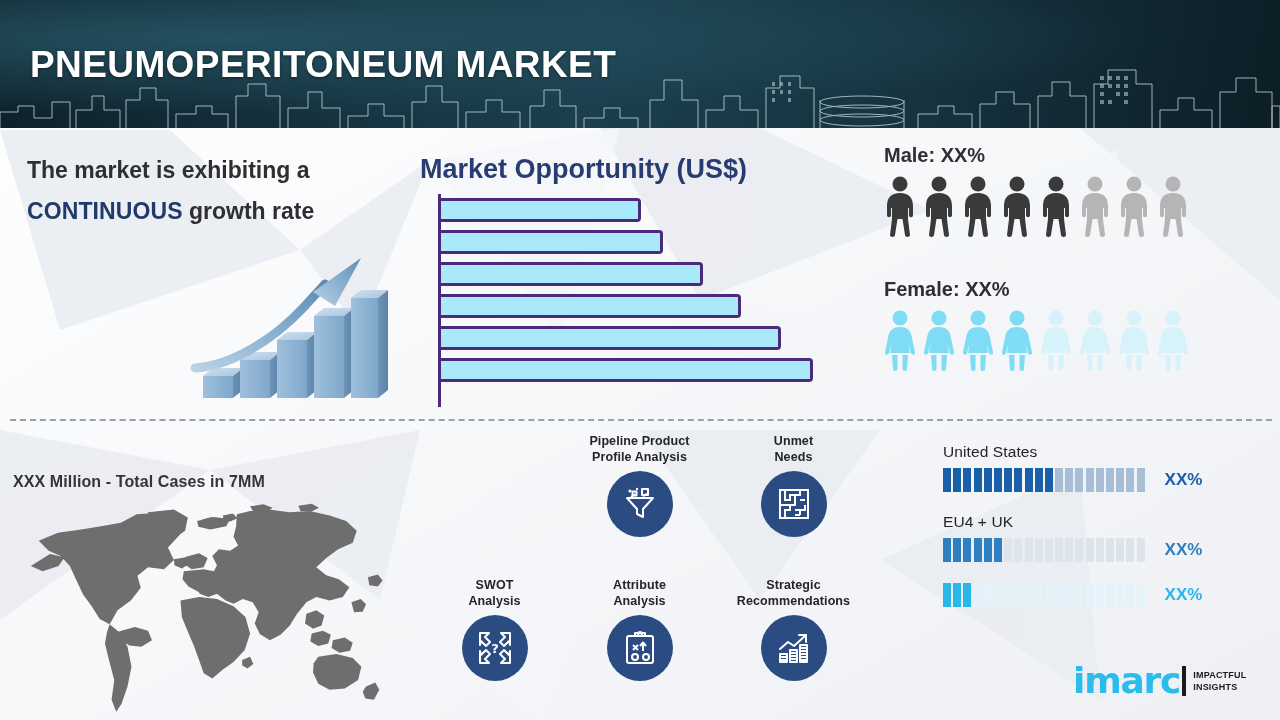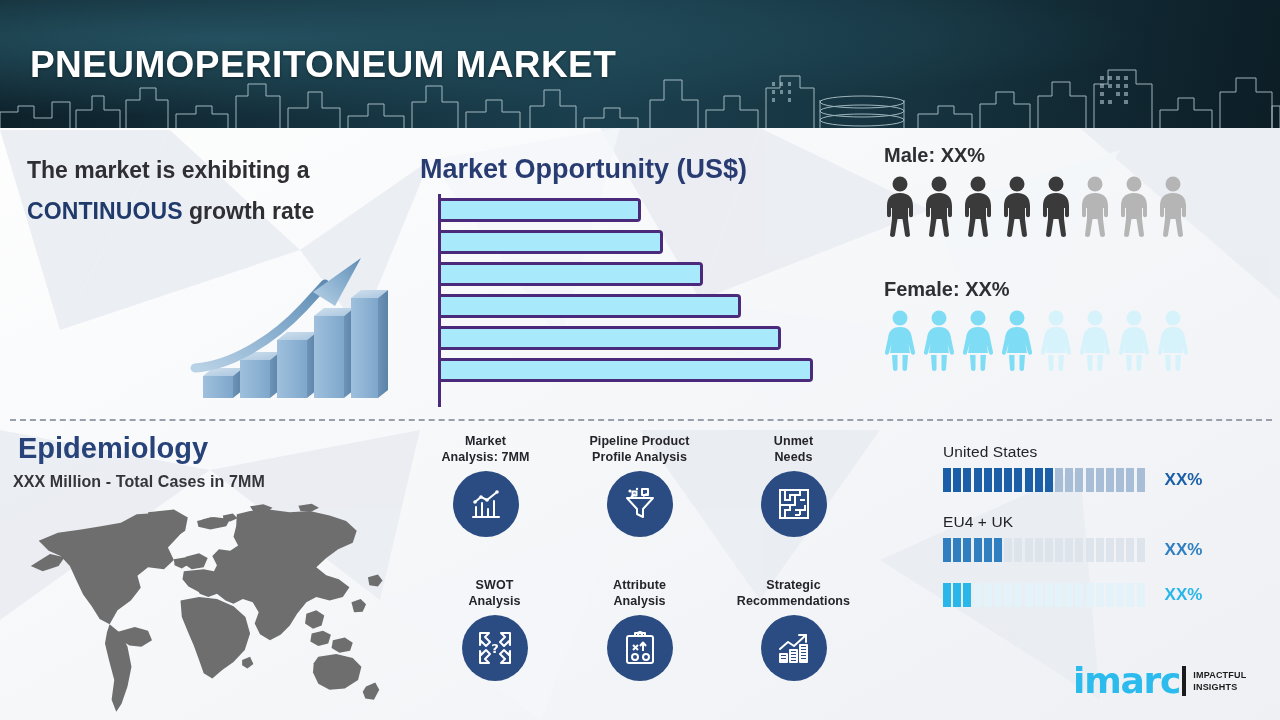--- a/index.html
+++ b/index.html
@@ -399,21 +399,20 @@
             <path d="M18.5 46 L24 46 L23 60 C23 62.5 18.5 62.5 18.5 60 Z" fill="#d6f2fb"></path>
           </svg></div>
       </div>
   </div>
 </div>
 
 <div class="divider"></div>
 
 <div class="bottom-section">
 
-  <div class="epi-title">Epidemiology</div>
   <div class="epi-sub">XXX Million - Total Cases in 7MM</div>
 
   <svg class="worldmap" viewBox="0 0 1140 640">
     <g fill="#6e6e6e">
       <path d="M62 120 L120 96 L190 86 L250 76 L310 66 L358 40 L420 36 L470 44 L500 70 L486 104 L452 140 L470 178 L440 206 L392 200 L360 226 L370 262 L340 300 L300 330 L276 372 L246 356 L222 318 L196 282 L176 240 L156 196 L128 166 L92 150 Z"></path>
       <path d="M38 196 L96 160 L140 170 L122 196 L74 212 Z"></path>
       <path d="M392 34 L470 26 L512 50 L504 90 L462 120 L420 102 L396 70 Z"></path>
       <path d="M470 176 L506 170 L516 190 L494 204 L472 194 Z"></path>
       <path d="M276 372 L310 400 L330 440 L342 500 L330 560 L312 612 L296 636 L282 600 L290 540 L274 480 L262 430 L268 396 Z"></path>
       <path d="M296 396 L352 380 L392 392 L404 420 L372 440 L336 436 L306 418 Z"></path>
@@ -433,41 +432,20 @@
       <path d="M826 226 L856 216 L872 232 L860 252 L832 250 Z"></path>
       <path d="M556 56 L584 48 L594 62 L574 72 L556 68 Z"></path>
       <path d="M618 44 L648 38 L662 52 L640 62 L620 58 Z"></path>
       <path d="M700 16 L740 10 L768 20 L750 34 L710 32 Z"></path>
       <path d="M846 14 L886 8 L908 20 L886 32 L852 30 Z"></path>
     </g>
   </svg>
 
   <div class="svc-grid">
 
-    <div class="svc" style="left:0px; top:0px;">
-      <div class="svc-label">
-          <div>Market</div>
-          <div>Analysis: 7MM</div>
-        </div>
-      <div class="svc-circle">
-        <svg width="36" height="36" viewBox="0 0 36 36">
-          <g stroke="#fff" stroke-width="2" fill="none" stroke-linecap="round">
-            <path d="M5 31 H31"></path>
-            <path d="M8 31 V21 M14 31 V17 M20 31 V23 M26 31 V15"></path>
-            <path d="M7 16 L13 11 L19 14 L29 6"></path>
-          </g>
-          <g fill="#fff">
-              <circle cx="7" cy="16" r="1.8"></circle>
-              <circle cx="13" cy="11" r="1.8"></circle>
-              <circle cx="19" cy="14" r="1.8"></circle>
-              <circle cx="29" cy="6" r="1.8"></circle>
-            </g>
-        </svg>
-      </div>
-    </div>
 
     <div class="svc" style="left:154px; top:0px;">
       <div class="svc-label">
           <div>Pipeline Product</div>
           <div>Profile Analysis</div>
         </div>
       <div class="svc-circle">
         <svg width="36" height="36" viewBox="0 0 36 36">
           <g stroke="#fff" stroke-width="2" fill="none" stroke-linejoin="round">
             <path d="M5 12 H31 L21 23 V31 L15 28 V23 Z"></path>

